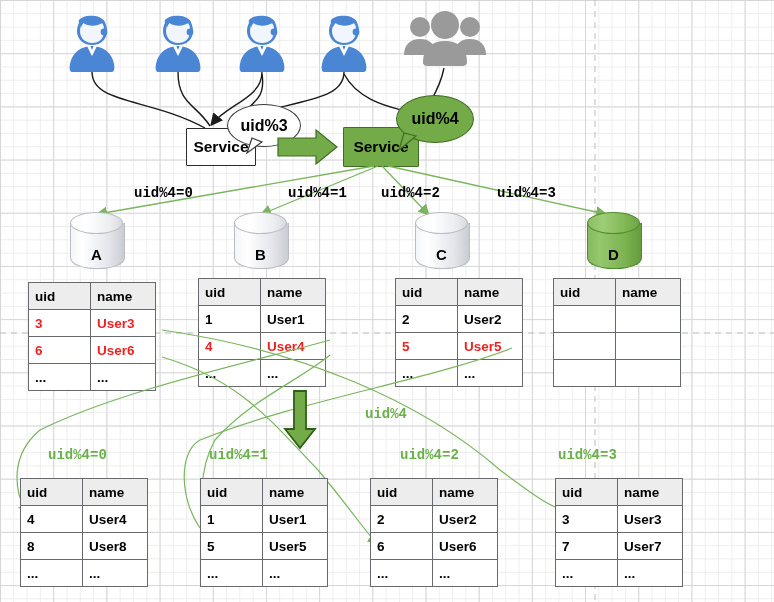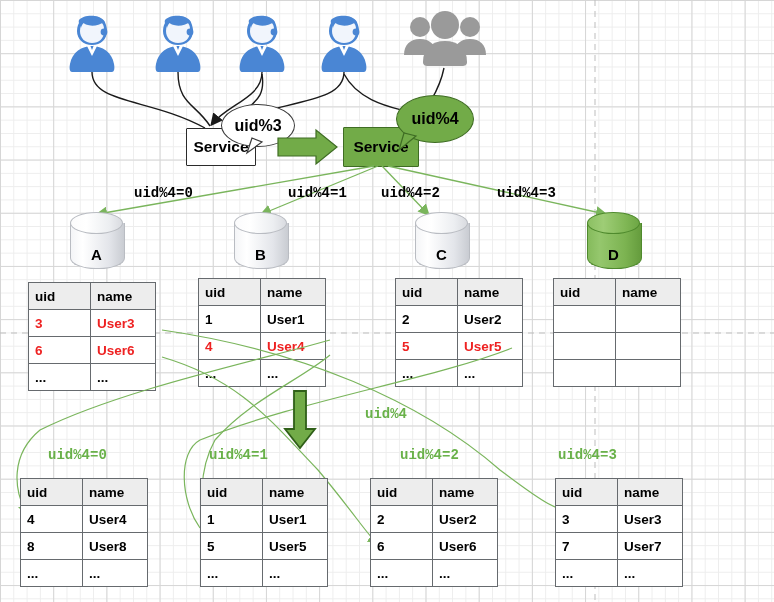--- a/index.html
+++ b/index.html
@@ -163,21 +163,21 @@
   <path d="M20 29 C10 29 4 35 4 45 L36 45 C36 35 30 29 20 29 Z" fill="#9a9a9a"></path>
   <circle cx="70" cy="17" r="10" fill="#9a9a9a"></circle>
   <path d="M70 29 C60 29 54 35 54 45 L86 45 C86 35 80 29 70 29 Z" fill="#9a9a9a"></path>
   <circle cx="45" cy="15" r="14" fill="#9a9a9a"></circle>
   <path d="M45 31 C31 31 23 39 23 52 C23 55 25 56 28 56 L62 56 C65 56 67 55 67 52 C67 39 59 31 45 31 Z" fill="#9a9a9a"></path>
 </svg>
 
 <div class="svc white" style="left:186px;top:128px;width:68px;height:36px;">
   <span>Service</span>
 </div>
-<div class="callout white" style="left:221px;top:104px;width:72px;height:41px;">
+<div class="callout white" style="left:227px;top:104px;width:72px;height:41px;">
   <span>uid%3</span>
 </div>
 <svg class="layer">
   <path d="M252,138 L247,153 L262,142 Z" fill="#ffffff" stroke="#3a3a3a" stroke-width="1.2"></path>
 </svg>
 
 <div class="svc green" style="left:343px;top:127px;width:74px;height:38px;">
   <span>Service</span>
 </div>
 <div class="callout green" style="left:396px;top:95px;width:76px;height:46px;">

